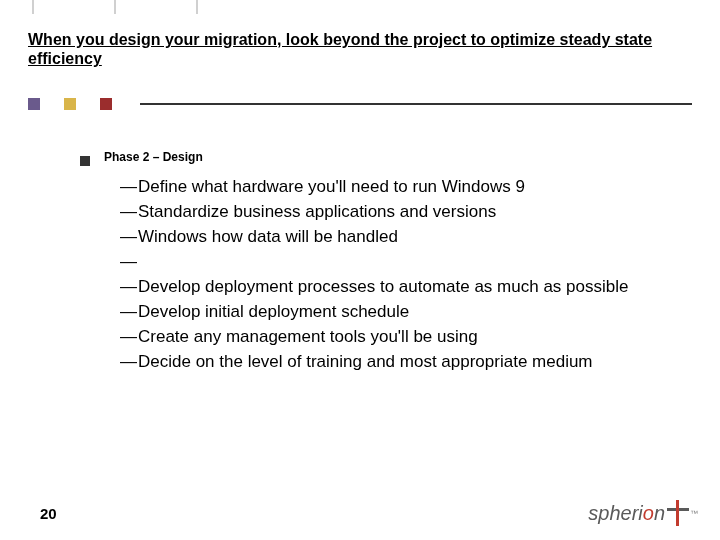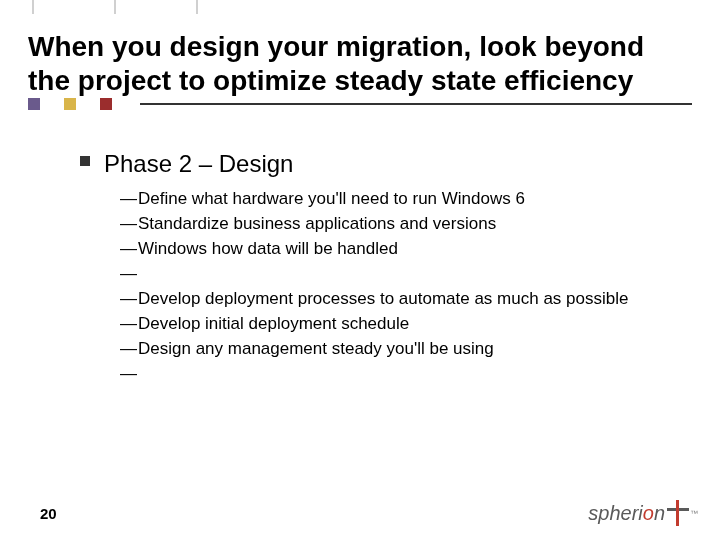--- a/index.html
+++ b/index.html
@@ -1,30 +1,30 @@
 <!DOCTYPE html>
 <html><head>
 <meta charset="utf-8">
 <style>
   * { margin: 0; padding: 0; box-sizing: border-box; }
   html, body { width: 720px; height: 540px; background: #fff; font-family: Verdana, Geneva, sans-serif; color: #000; position: relative; overflow: hidden; }
   .slide { width: 720px; height: 540px; position: relative; }
   .top-ticks { position: absolute; top: 0; left: 0; width: 100%; height: 18px; }
   .top-ticks .tick { position: absolute; top: 0; width: 2px; height: 14px; background: #d0d0d0; }
-  .title { position: absolute; top: 30px; left: 28px; right: 28px; font-size: 28px; font-weight: 700; line-height: 1.2; color: #000; }
+  .title { position: absolute; top: 30px; left: 28px; right: 28px; font-size: 16px; font-weight: 700; line-height: 1.2; color: #000; text-decoration: underline; }
   .accent-row { position: absolute; top: 98px; left: 28px; right: 28px; display: flex; align-items: center; }
   .dot { width: 12px; height: 12px; margin-right: 24px; }
   .dot.purple { background: #6a5a8c; }
   .dot.gold { background: #d9b54a; }
   .dot.red { background: #9b2d2d; }
   .rule { flex: 1; height: 2px; background: #333; margin-left: 4px; }
   .content { position: absolute; top: 150px; left: 80px; right: 40px; }
   .phase-row { display: flex; align-items: flex-start; margin-bottom: 10px; }
   .phase-bullet { width: 10px; height: 10px; background: #333; margin-top: 6px; margin-right: 14px; flex: 0 0 auto; }
-  .phase-label { font-size: 24px; font-weight: 400; text-align: center; }
+  .phase-label { font-size: 12px; font-weight: 700; text-align: center; }
   .items { margin-left: 40px; margin-top: 4px; }
   .item-row { display: flex; align-items: flex-start; margin-bottom: 2px; }
   .dash { flex: 0 0 auto; width: 14px; font-size: 17px; line-height: 1.35; color: #000; text-align: left; margin-right: 4px; }
   .item-text { font-size: 17px; line-height: 1.35; }
   .page-num { position: absolute; left: 40px; bottom: 18px; font-size: 15px; font-weight: 700; }
   .logo { position: absolute; right: 22px; bottom: 14px; display: flex; align-items: center; font-style: italic; }
   .logo-word { font-family: Arial, sans-serif; font-size: 20px; color: #5a5a5a; letter-spacing: 0; }
   .logo-word .accent { color: #c23b2e; }
   .logo-mark { position: relative; width: 22px; height: 26px; margin-left: 2px; }
   .logo-mark .vbar { position: absolute; left: 9px; top: 0; width: 3px; height: 26px; background: #c23b2e; }
@@ -52,21 +52,21 @@
   </div>
 
   <div class="content">
     <div class="phase-row">
       <div class="phase-bullet"></div>
       <div class="phase-label">Phase 2 – Design</div>
     </div>
     <div class="items">
       <div class="item-row">
         <div class="dash">—</div>
-        <div class="item-text">Define what hardware you'll need to run Windows 6</div>
+        <div class="item-text">Define what hardware you'll need to run Windows 9</div>
       </div>
       <div class="item-row">
         <div class="dash">—</div>
         <div class="item-text">Standardize business applications and versions</div>
       </div>
       <div class="item-row">
         <div class="dash">—</div>
         <div class="item-text">Windows how data will be handled</div>
       </div>
       <div class="item-row">
@@ -75,24 +75,25 @@
       <div class="item-row">
         <div class="dash">—</div>
         <div class="item-text">Develop deployment processes to automate as much as possible</div>
       </div>
       <div class="item-row">
         <div class="dash">—</div>
         <div class="item-text">Develop initial deployment schedule</div>
       </div>
       <div class="item-row">
         <div class="dash">—</div>
-        <div class="item-text">Design any management steady you'll be using</div>
+        <div class="item-text">Create any management tools you'll be using</div>
       </div>
       <div class="item-row">
         <div class="dash">—</div>
+        <div class="item-text">Decide on the level of training and most appropriate medium</div>
       </div>
     </div>
   </div>
 
   <div class="page-num">20</div>
 
   <div class="logo">
     <span class="logo-word">
       <span>spheri</span><span class="accent">o</span><span>n</span>
     </span>

